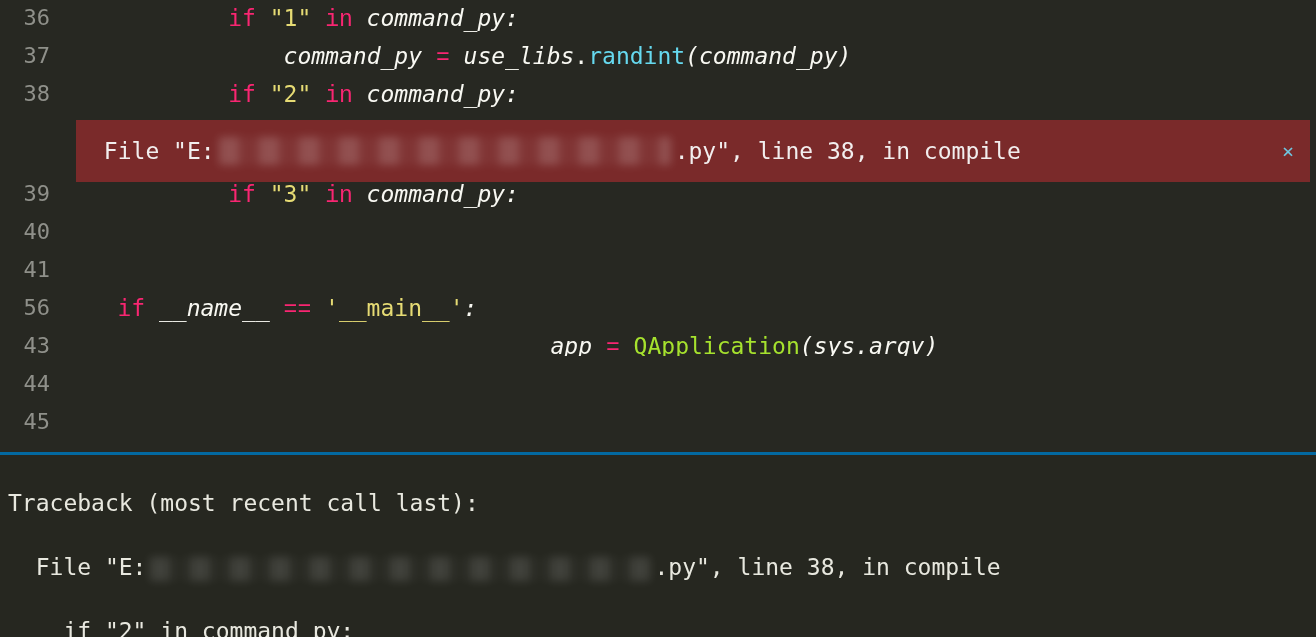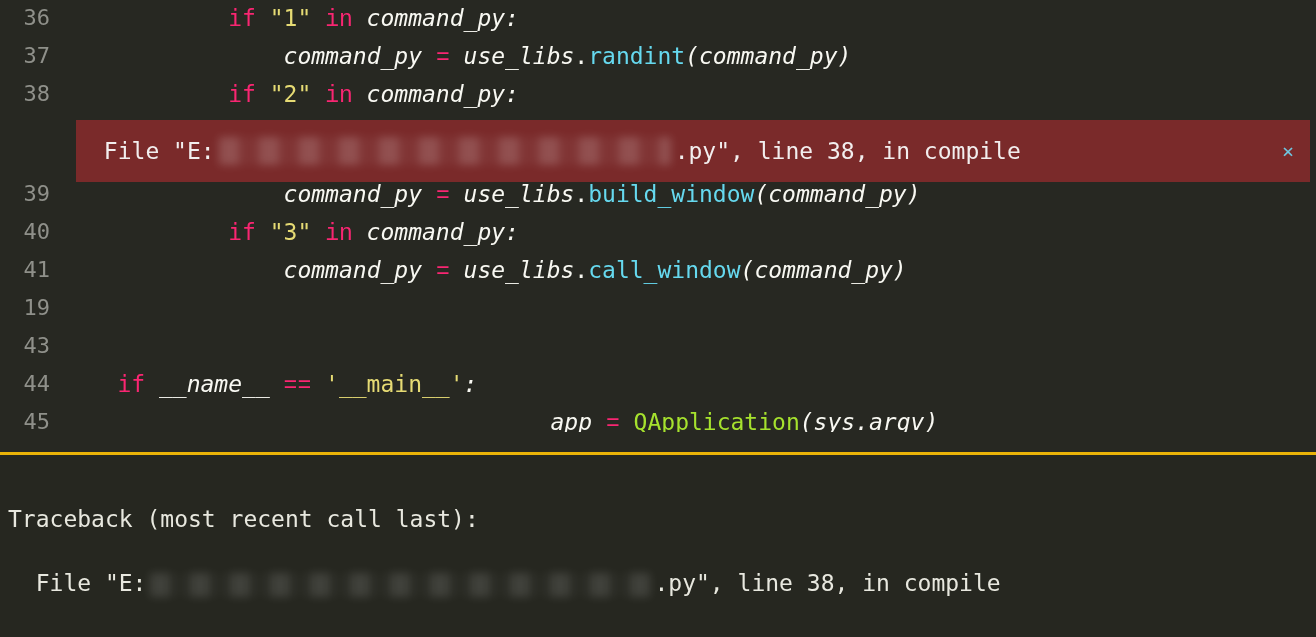--- a/index.html
+++ b/index.html
@@ -98,26 +98,26 @@
 
   .gap-after-banner { height: 62px; }
   .gutter .gap-after-banner { height: 62px; }
 
   .console {
     position: absolute;
     left: 0;
     top: 452px;
     width: 100%;
     height: 185px;
-    border-top: 3px solid #eab308;
+    border-top: 3px solid #0369a1;
     background: #262720;
     color: #e8e8df;
     font-size: 23px;
     line-height: 32px;
-    padding: 16px 8px 0 8px;
+    padding: 0 8px 0 8px;
     white-space: pre;
   }
   .console .redact {
     display:inline-block;
     width: 500px; height: 24px;
     margin: 0 4px;
     background:
       repeating-linear-gradient(90deg,
         rgba(255,255,255,0.12) 0 20px,
         rgba(255,255,255,0.02) 20px 40px);
@@ -132,41 +132,39 @@
 <div class="editor">
 
   <div class="gutter">
     <div class="ln">36</div>
     <div class="ln">37</div>
     <div class="ln">38</div>
     <div class="gap-after-banner"></div>
     <div class="ln">39</div>
     <div class="ln">40</div>
     <div class="ln">41</div>
-    <div class="ln">19</div>
+    <div class="ln">56</div>
     <div class="ln">43</div>
     <div class="ln">44</div>
     <div class="ln at422">45</div>
   </div>
 
   <div class="code">
 
     <div class="row"><span>            </span><span class="tok-kw">if</span> <span class="tok-str">"1"</span> <span class="tok-op">in</span> <span class="tok-id">command_py</span><span class="tok-id">:</span></div>
 
     <div class="row"><span>                </span><span class="tok-id">command_py</span> <span class="tok-op">=</span> <span class="tok-id">use_libs</span>.<span class="tok-fn">randint</span><span class="tok-id">(command_py)</span></div>
 
     <div class="row"><span>            </span><span class="tok-kw">if</span> <span class="tok-str">"2"</span> <span class="tok-op">in</span> <span class="tok-id">command_py</span><span class="tok-id">:</span></div>
 
     <div class="gap-after-banner"></div>
 
-    <div class="row"><span>                </span><span class="tok-id">command_py</span> <span class="tok-op">=</span> <span class="tok-id">use_libs</span>.<span class="tok-fn">build_window</span><span class="tok-id">(command_py)</span></div>
 
     <div class="row"><span>            </span><span class="tok-kw">if</span> <span class="tok-str">"3"</span> <span class="tok-op">in</span> <span class="tok-id">command_py</span><span class="tok-id">:</span></div>
 
-    <div class="row"><span>                </span><span class="tok-id">command_py</span> <span class="tok-op">=</span> <span class="tok-id">use_libs</span>.<span class="tok-fn">call_window</span><span class="tok-id">(command_py)</span></div>
 
     <div class="row"></div>
 
     <div class="row"></div>
 
     <div class="row"><span>    </span><span class="tok-kw">if</span> <span class="tok-id">__name__</span> <span class="tok-op">==</span> <span class="tok-str">'__main__'</span><span class="tok-id">:</span></div>
 
     <div class="row at422 cutoff"><span>        </span><span class="tok-id">app</span> <span class="tok-op">=</span> <span class="tok-cls">QApplication</span><span class="tok-id">(sys.argv)</span></div>
   </div>
 

